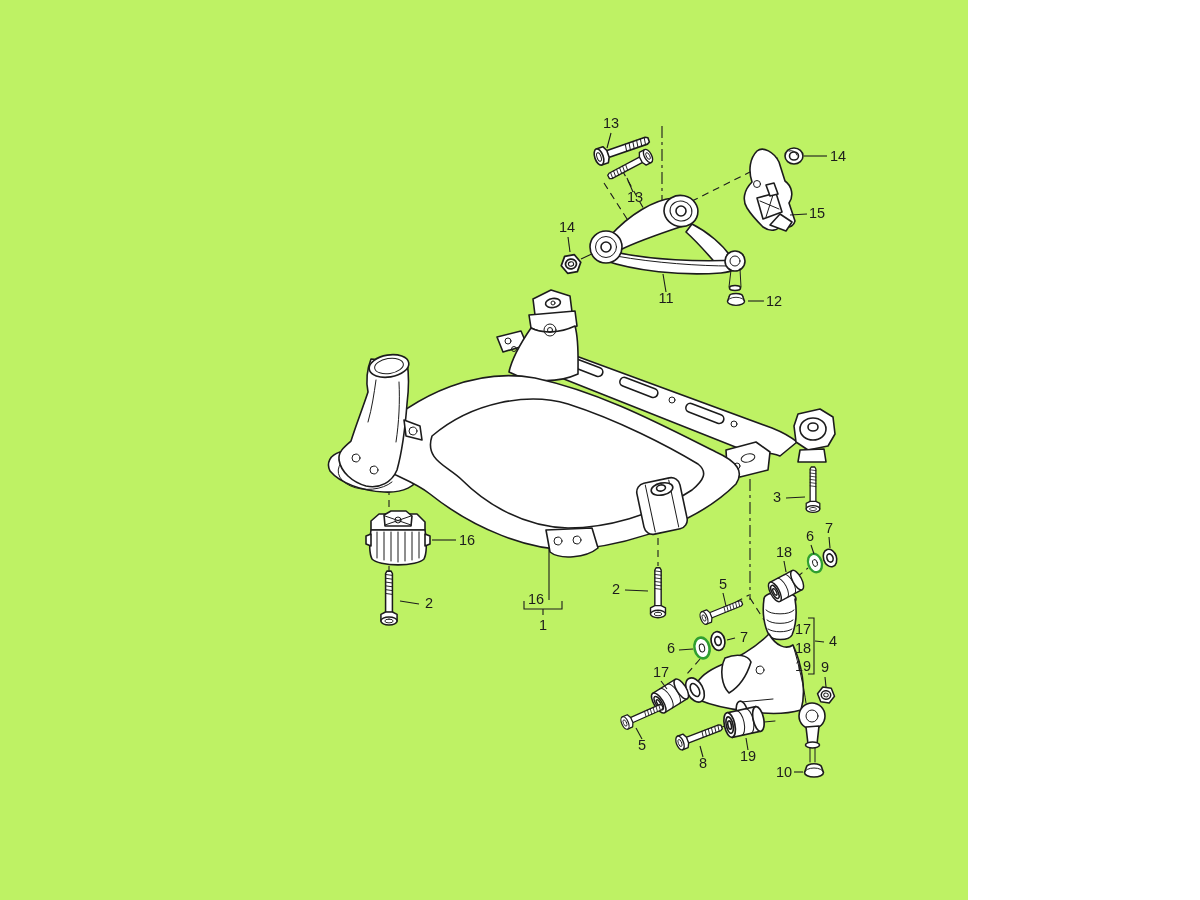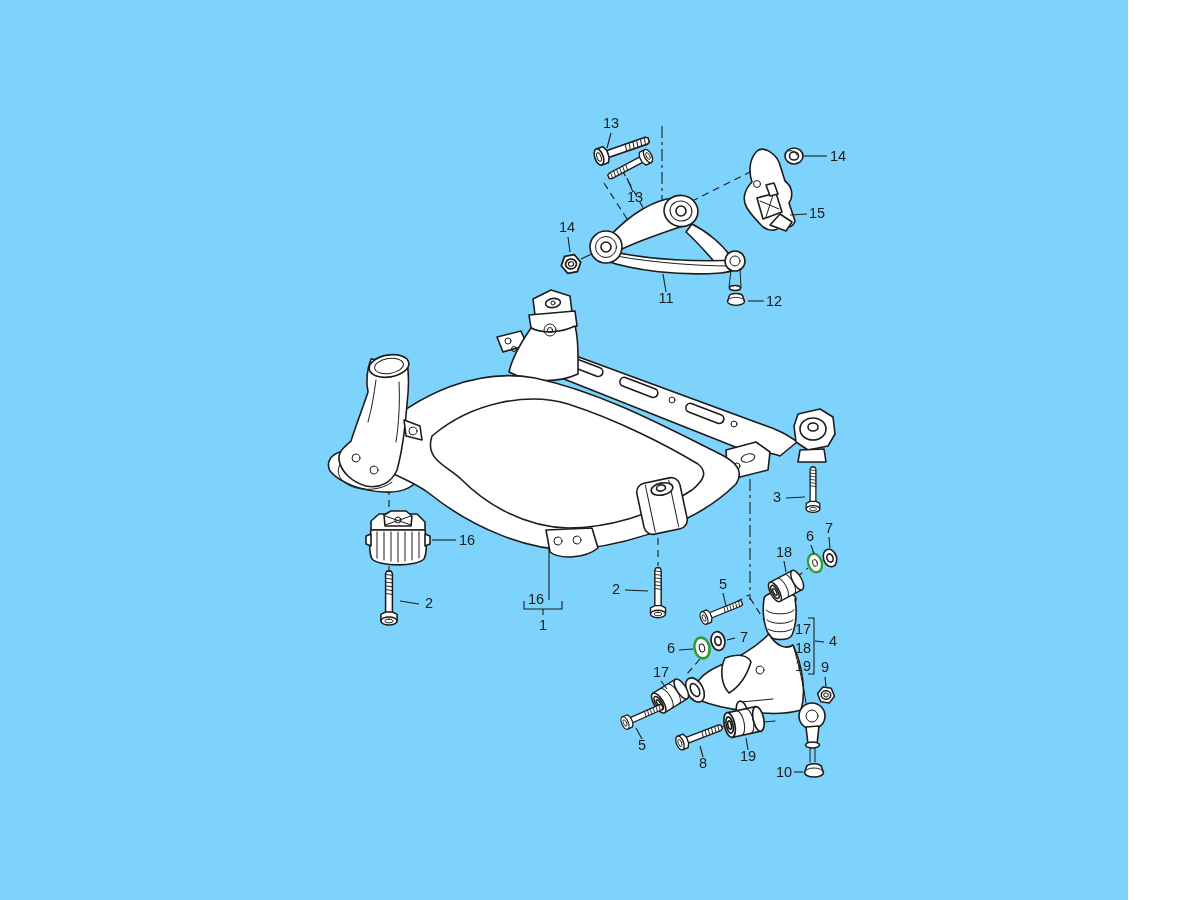--- a/index.html
+++ b/index.html
@@ -1,16 +1,16 @@
 <!DOCTYPE html>
 <html><head>
 <meta charset="utf-8">
 <style>
   html,body{margin:0;padding:0;background:#fff;}
-  .canvas{position:relative;width:1128px;height:900px;background:#7dd3fc;overflow:hidden;
+  .canvas{position:relative;width:968px;height:900px;background:#bef264;overflow:hidden;
           font-family:"Liberation Sans",sans-serif;}
   svg{position:absolute;left:0;top:0;}
   .fw{fill:#ffffff;stroke:#1c1c1c;stroke-width:1.6;stroke-linejoin:round;stroke-linecap:round;}
   .thin{fill:none;stroke:#1c1c1c;stroke-width:1;stroke-linejoin:round;stroke-linecap:round;}
   .ldr{fill:none;stroke:#1c1c1c;stroke-width:1.1;}
   .dash{fill:none;stroke:#1c1c1c;stroke-width:1.1;stroke-dasharray:7 5;}
   .cline{fill:none;stroke:#1c1c1c;stroke-width:1.1;stroke-dasharray:12 4 3 4;}
   .lbl{font-family:"Liberation Sans",sans-serif;font-size:14.5px;fill:#1c1c1c;}
   .gw{fill:#ffffff;stroke:#2f9e30;stroke-width:2.6;}
 </style>

